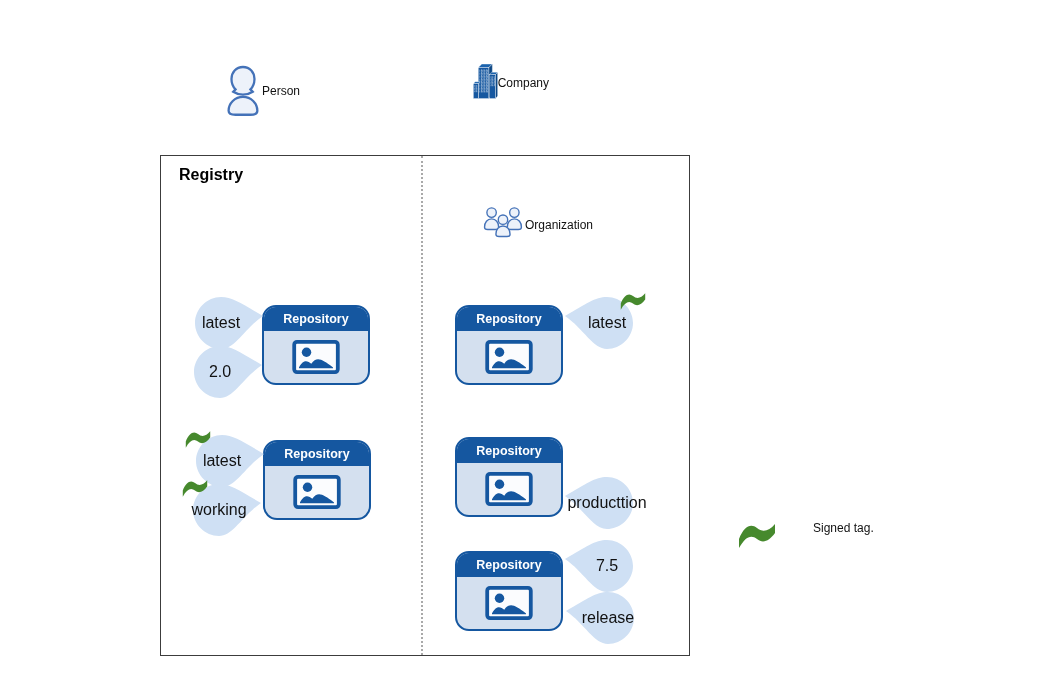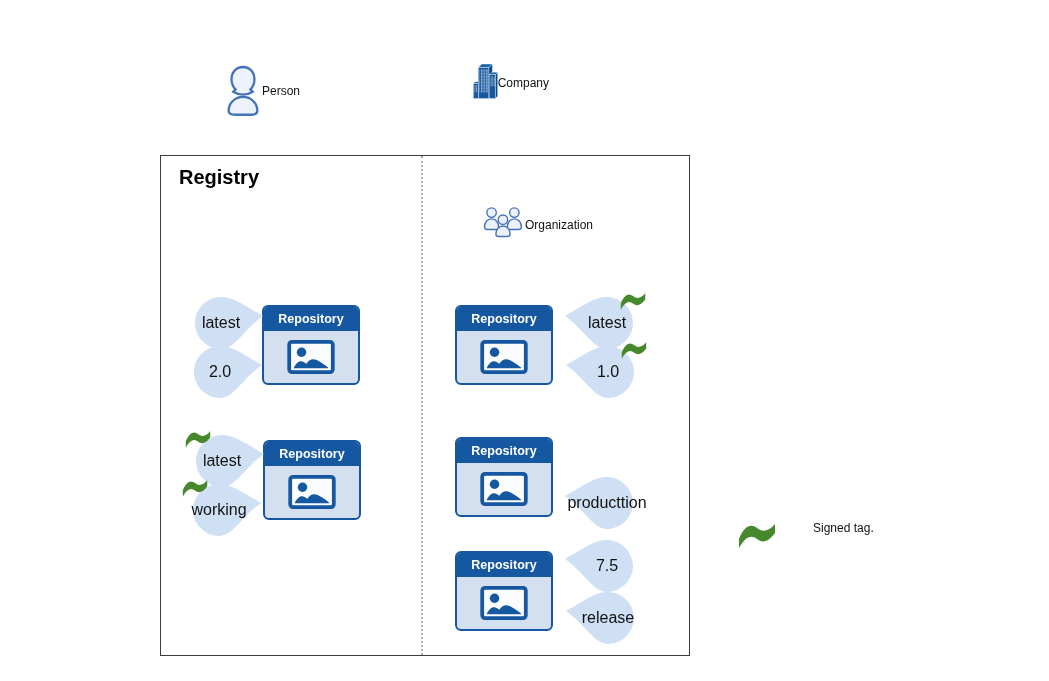--- a/index.html
+++ b/index.html
@@ -7,29 +7,29 @@
     position:relative;width:1049px;height:681px;background:#ffffff;
     font-family:"Liberation Sans",sans-serif;color:#1a1a1a;overflow:hidden;
   }
   .figure{position:absolute;display:flex;flex-direction:row;align-items:center;}
   .fig-label{margin-top:2px;font-size:12px;color:#111;white-space:nowrap;}
 
   .registry-box{
     position:absolute;border:1px solid #3c3c3c;background:transparent;box-sizing:border-box;
   }
   .registry-title{
-    position:absolute;left:18px;top:10px;font-size:20px;font-weight:bold;color:#000;
+    position:absolute;left:18px;top:10px;font-size:16px;font-weight:bold;color:#000;
   }
   .divider{
     position:absolute;top:0;bottom:0;width:0;border-left:2px dotted #a9a9a9;
   }
 
   .repo{
-    position:absolute;width:98px;height:80px;box-sizing:border-box;
-    border:2px solid var(--primary-blue,#1557a0);border-radius:6px;
+    position:absolute;width:108px;height:80px;box-sizing:border-box;
+    border:2px solid var(--primary-blue,#1557a0);border-radius:14px;
     background:var(--repo-body-fill,#d4e0ef);overflow:hidden;
   }
   .repo-header{
     height:24px;line-height:24px;text-align:center;
     background:var(--primary-blue,#1557a0);color:#ffffff;
     font-size:12.5px;font-weight:bold;
   }
   .repo-body{height:52px;display:flex;align-items:center;justify-content:center;}
 
   .tag{position:absolute;width:70px;height:54px;}
@@ -185,29 +185,20 @@
   </div>
   <div class="tag tag-right" style="left:564px;top:296px">
     <svg class="balloon" width="70" height="54" viewBox="0 0 70 54">
       <path class="f-tag" d="M27,1 C39,1 48,8 69,20 C50,33 41,53 27,53 C13,53 1,41 1,27 C1,13 13,1 27,1 Z"></path>
       </svg>
     <svg class="ribbon" width="26" height="19" viewBox="0 0 38 28">
       <path class="f-green" d="M1,17 C6,4 13,1 19,6 C25,11 31,9 37,2 L37,11 C31,19 25,22 19,17 C13,12 7,15 1,26 Z"></path>
       </svg>
     <span class="tag-label">latest</span>
   </div>
-  <div class="tag tag-right" style="left:565px;top:345px">
-    <svg class="balloon" width="70" height="54" viewBox="0 0 70 54">
-      <path class="f-tag" d="M27,1 C39,1 48,8 69,20 C50,33 41,53 27,53 C13,53 1,41 1,27 C1,13 13,1 27,1 Z"></path>
-      </svg>
-    <svg class="ribbon" width="26" height="19" viewBox="0 0 38 28">
-      <path class="f-green" d="M1,17 C6,4 13,1 19,6 C25,11 31,9 37,2 L37,11 C31,19 25,22 19,17 C13,12 7,15 1,26 Z"></path>
-      </svg>
-    <span class="tag-label">1.0</span>
-  </div>
 
   <div class="repo" style="left:455px;top:437px">
     <div class="repo-header">Repository</div>
     <div class="repo-body">
       <svg width="50" height="36" viewBox="0 0 52 38">
         <rect class="f-frame s-blue" stroke-width="4" x="3" y="3" width="46" height="32" rx="3"></rect>
         <circle class="f-blue" cx="16" cy="14" r="5"></circle>
         <path class="f-blue" d="M8,30 C13,21 17,23 21,26 C27,18 32,21 44,30 L44,31 L8,31 Z"></path>
       </svg>
     </div>

